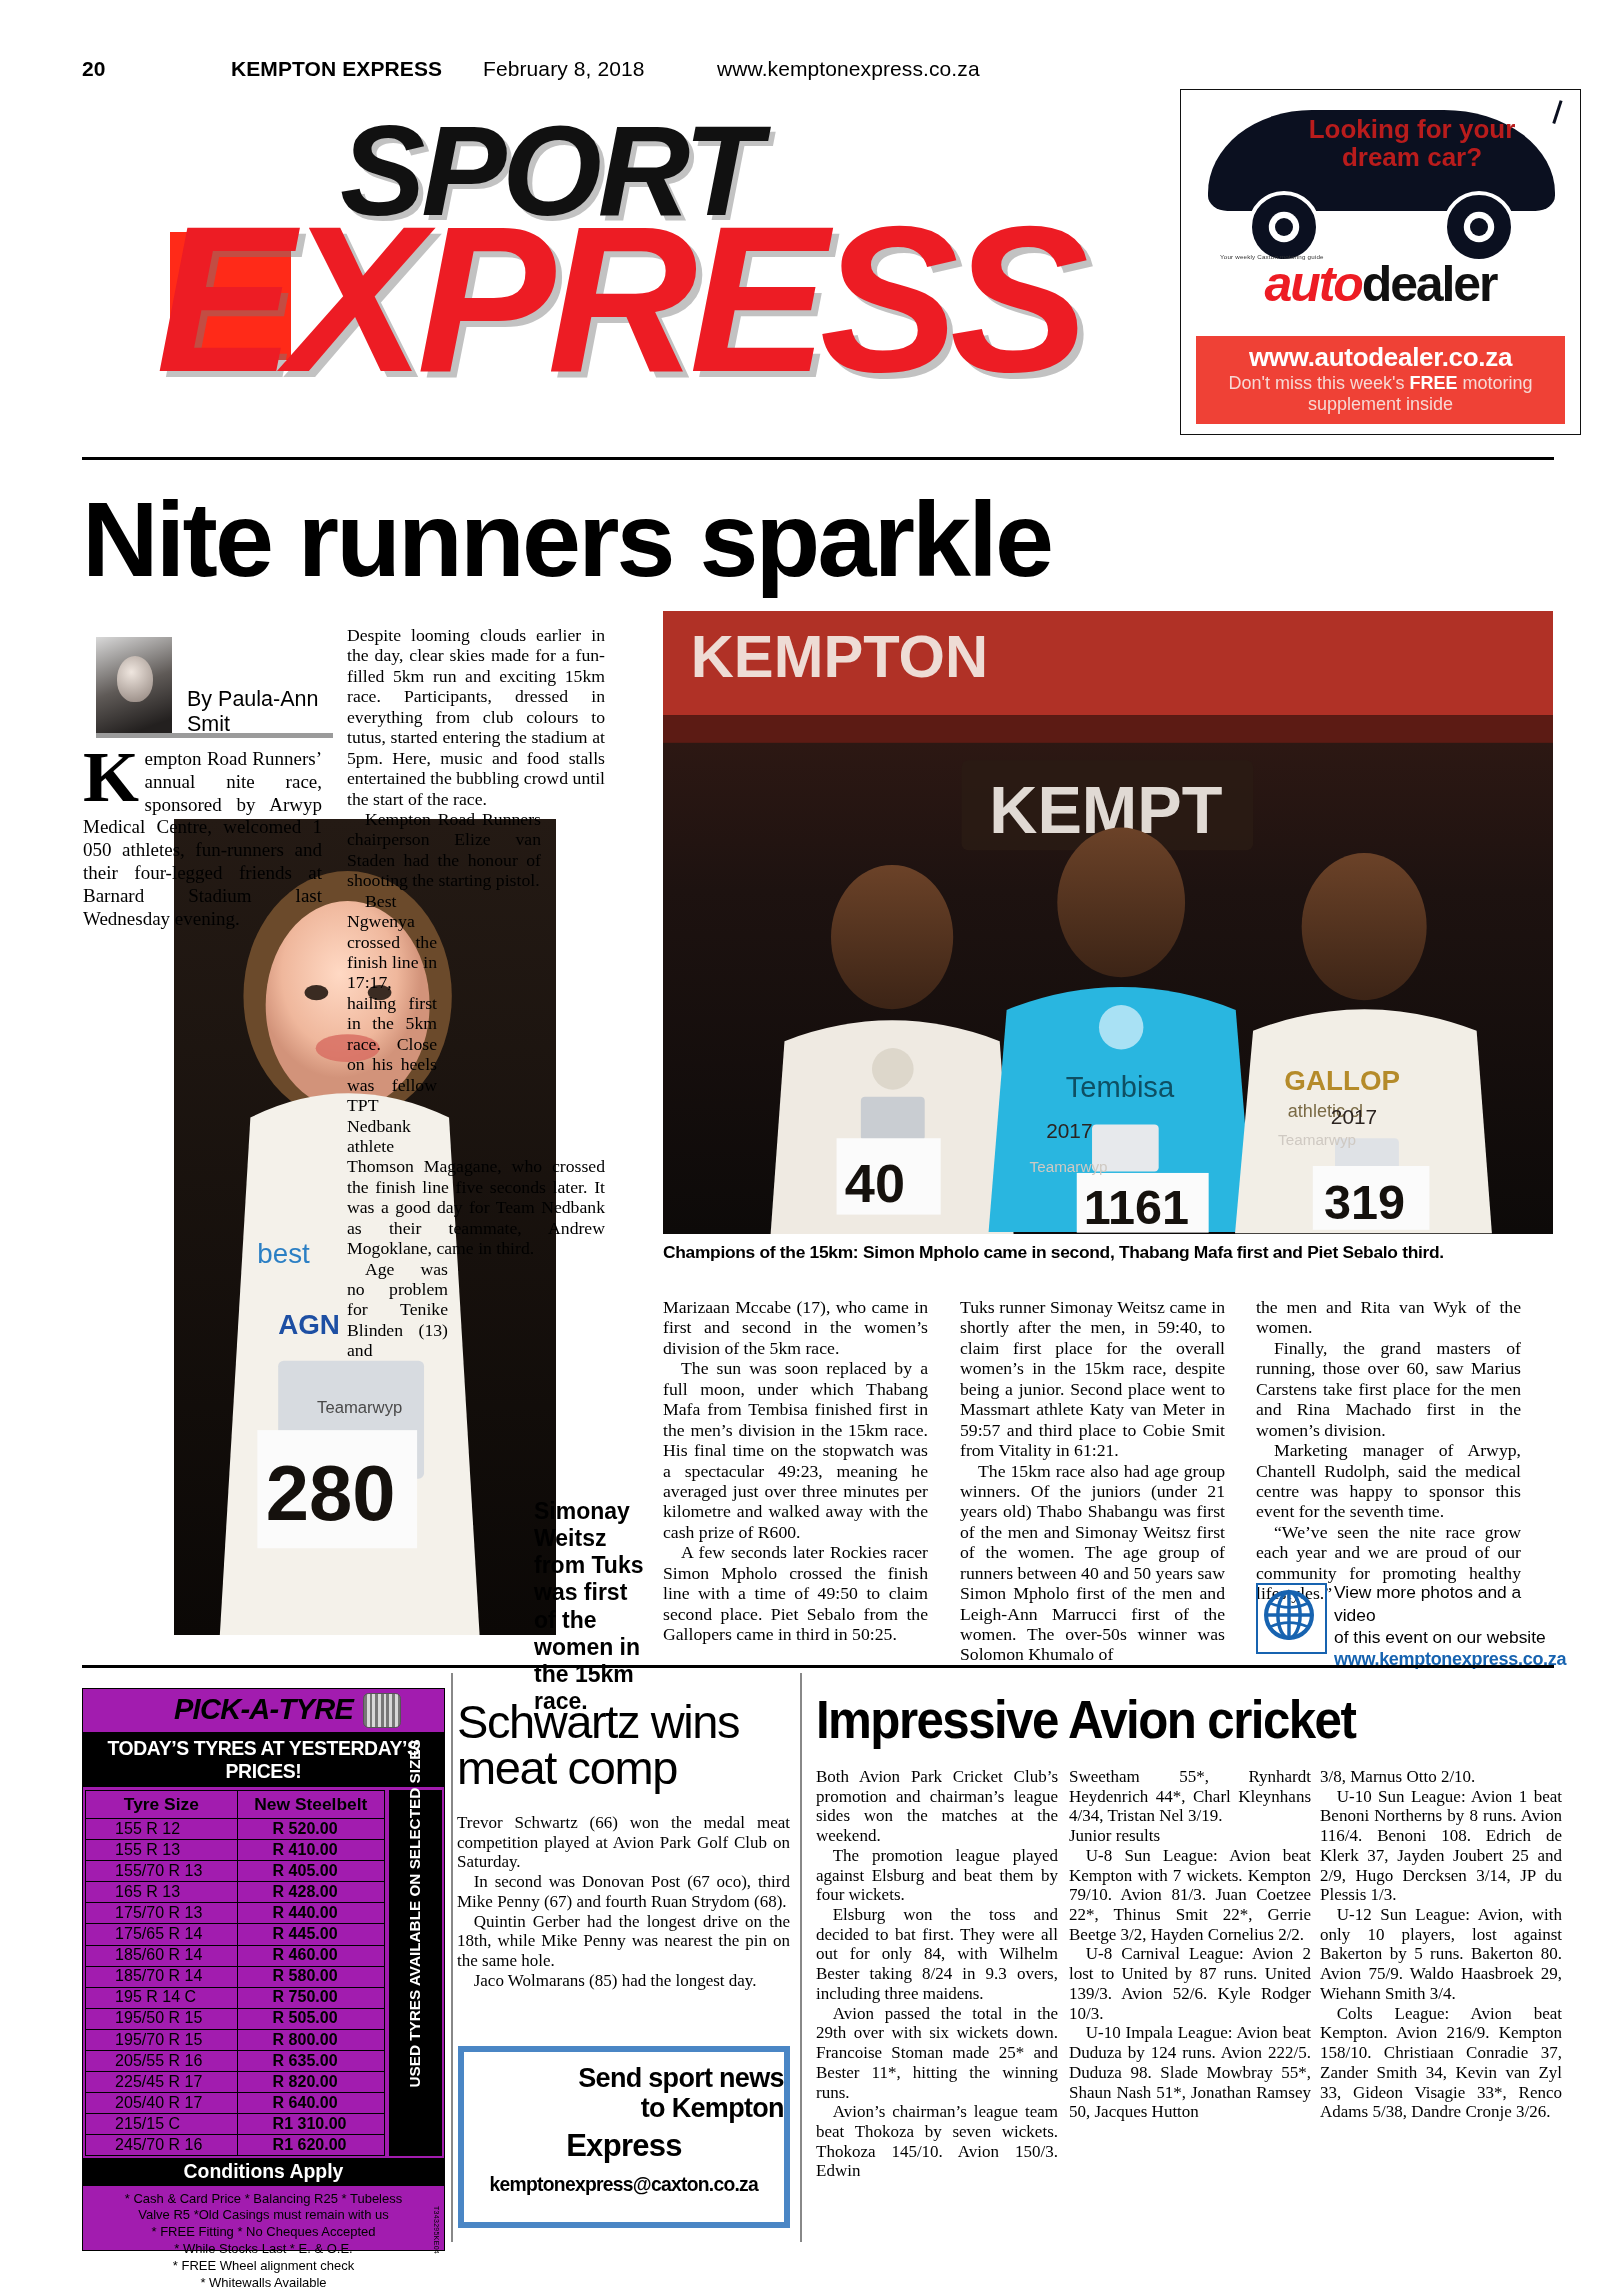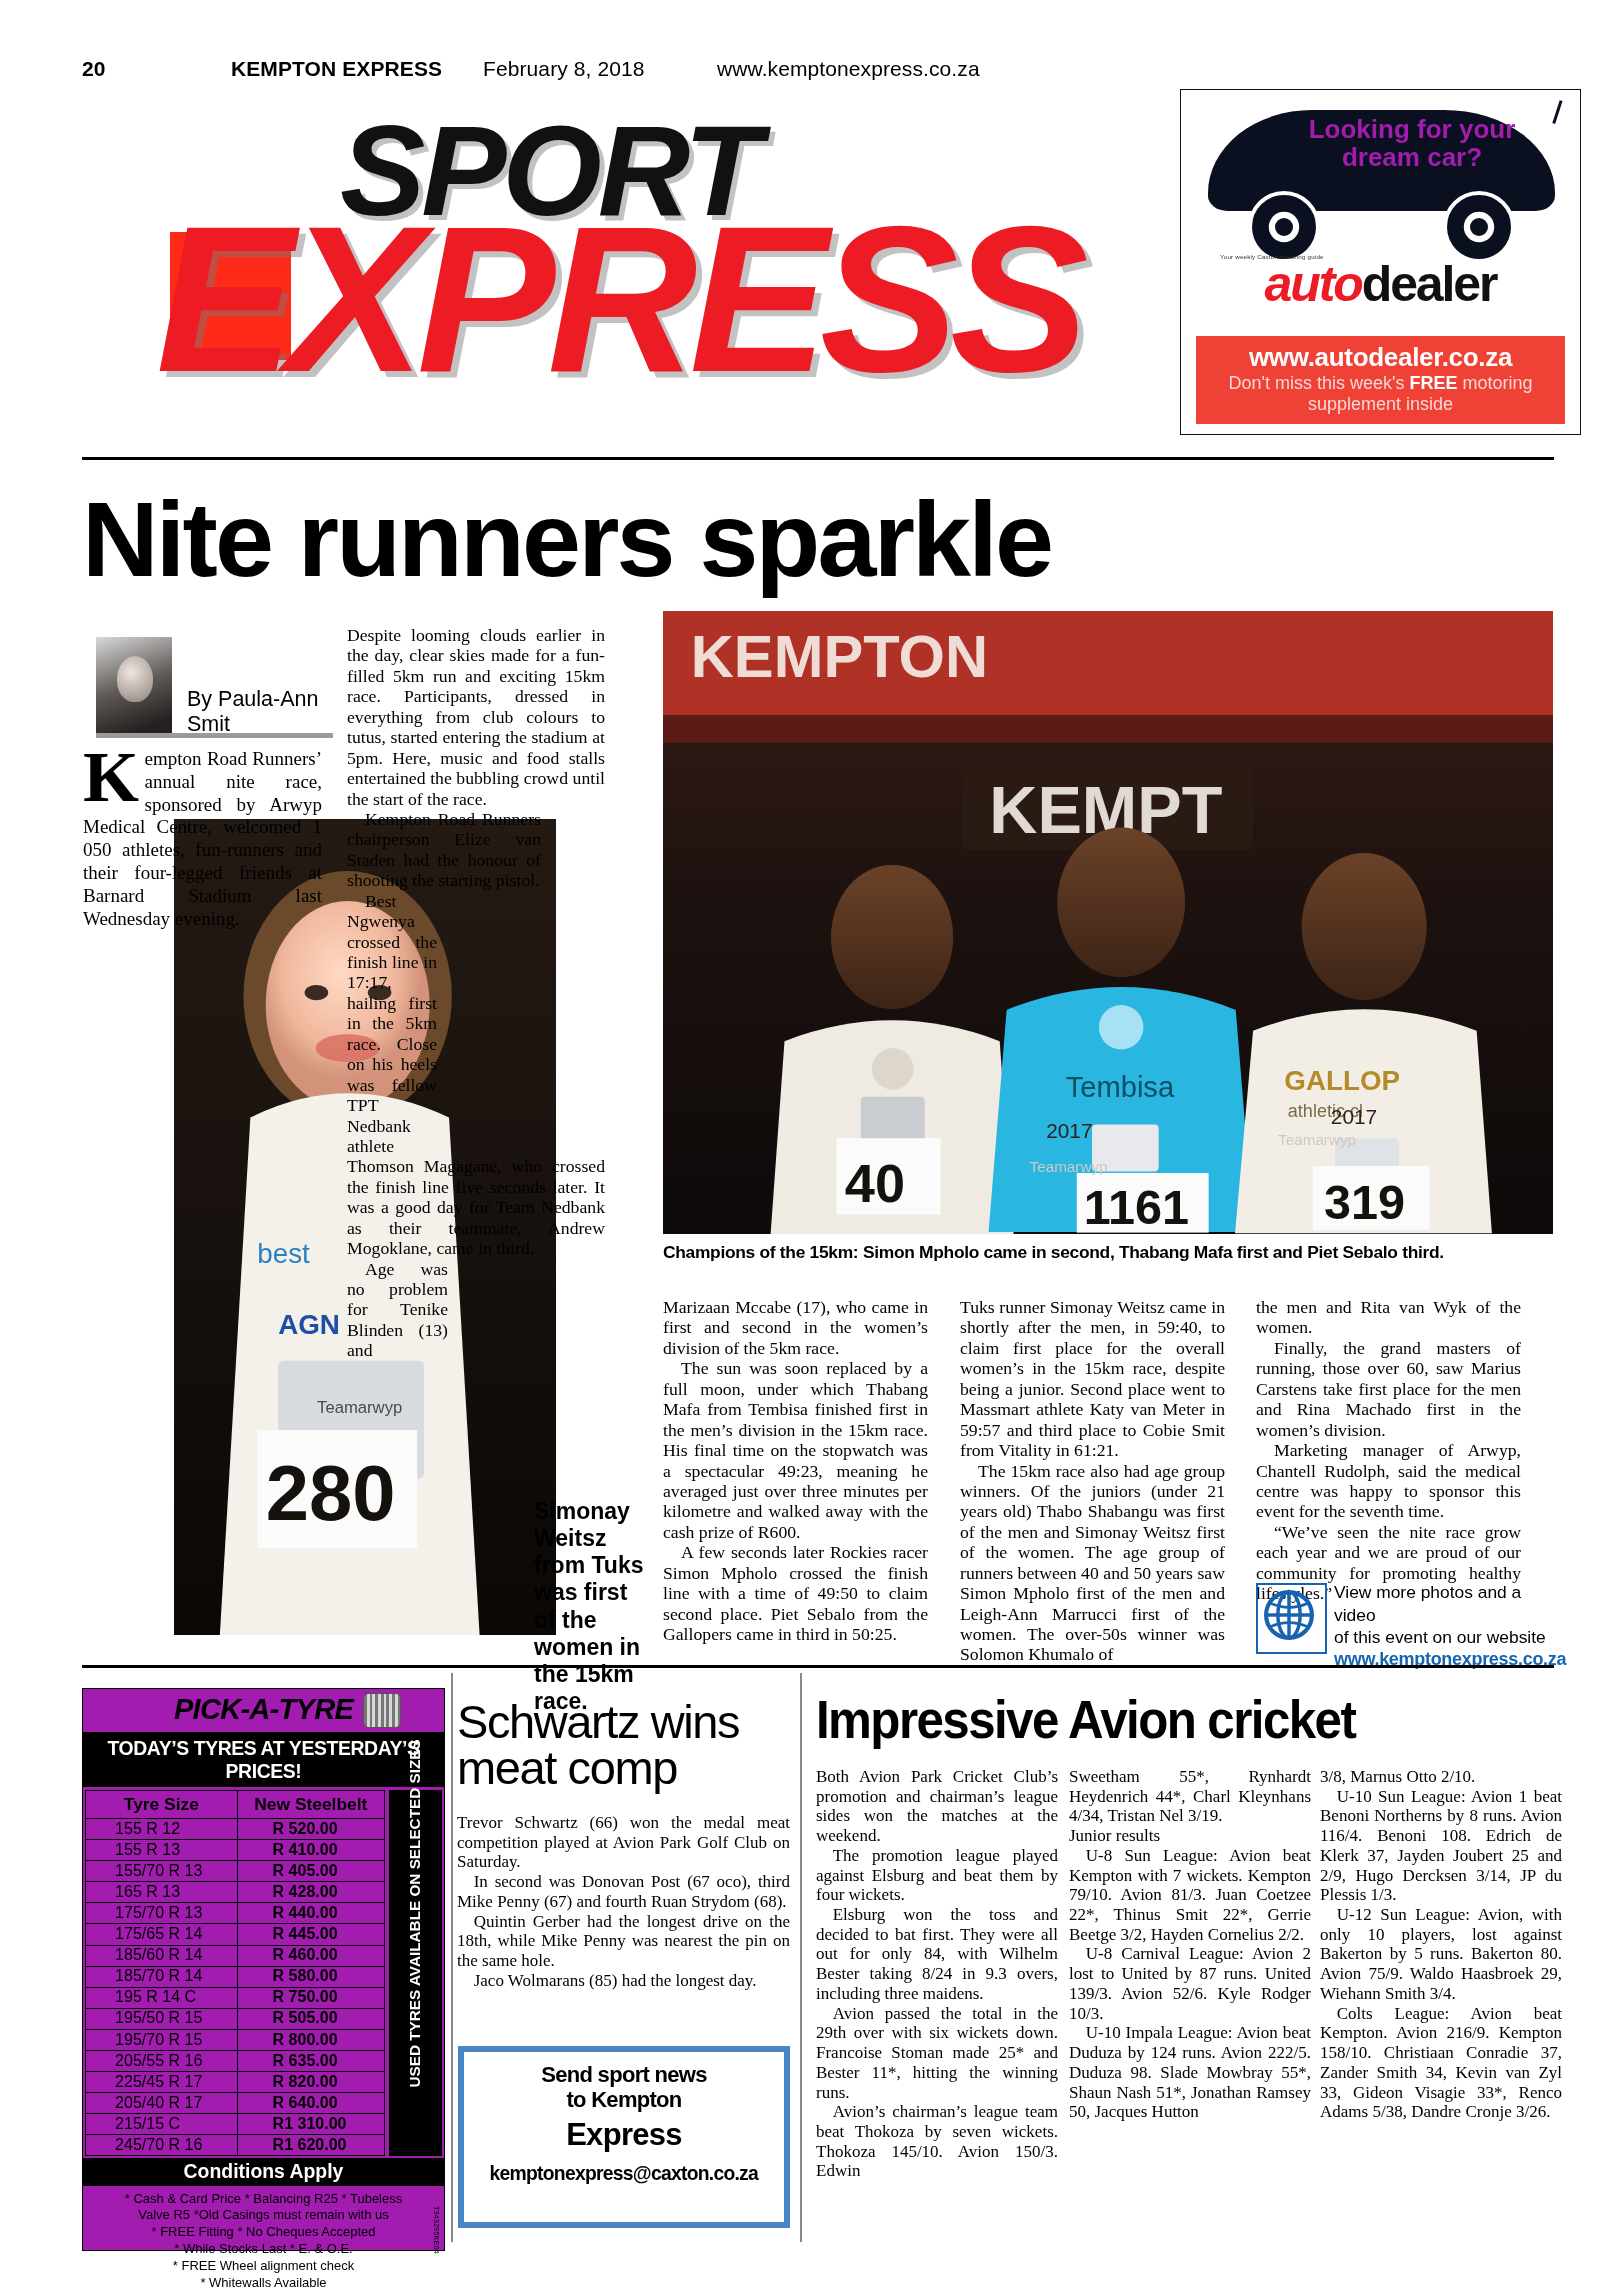--- a/index.html
+++ b/index.html
@@ -26,21 +26,21 @@
 
   
   .addealer{position:absolute;left:1180px;top:89px;width:399px;height:344px;border:1.4px solid #111;background:#fff;}
   .carsil{position:absolute;left:12.5px;top:7px;width:375px;height:149px;}
   .carbody{position:absolute;left:14px;top:12.5px;width:347px;height:101px;background:#0b1020;
            border-radius:104px 111px 19.4px 19.4px/83px 83px 15.3px 15.3px;}
   .carbody:after{content:"";position:absolute;right:-4.2px;top:-9.7px;width:2.8px;height:23.6px;background:#0b1020;transform:rotate(18deg);}
   .wheel{position:absolute;bottom:-16.7px;width:64px;height:64px;border-radius:50%;background:#0b1020;border:4.2px solid #fff;}
   .wheel.l{left:54px;}.wheel.r{right:54px;}
   .wheel:after{content:"";position:absolute;left:50%;top:50%;width:18px;height:18px;margin:-9px 0 0 -9px;border-radius:50%;background:#0b1020;box-shadow:0 0 0 6.2px #fff;}
-  .carwords{position:absolute;left:104px;top:18px;width:229px;color:#a21caf;text-align:center;
+  .carwords{position:absolute;left:104px;top:18px;width:229px;color:#b91c1c;text-align:center;
             font-family:"Liberation Sans",sans-serif;font-weight:bold;font-size:26px;line-height:1.08;z-index:3;}
   .adlogo{position:absolute;left:0;top:163px;width:100%;text-align:center;}
   .adlogo .tiny{font-family:"Liberation Sans",sans-serif;font-size:6.2px;color:#333;display:block;
                 text-align:left;margin-left:39px;letter-spacing:0.2px;}
   .adlogo .big{font-family:"Liberation Sans",sans-serif;font-weight:bold;font-style:italic;font-size:50px;letter-spacing:-2.1px;line-height:.96;}
   .adlogo .big .a{color:#ed1c24;}
   .adlogo .big .b{color:#111;font-style:normal;}
   .adred{position:absolute;left:15.3px;right:15.3px;bottom:9.7px;background:#ef4136;color:#fff;text-align:center;padding:5.6px 2.8px 8.3px;}
   .adred .u{font-family:"Liberation Sans",sans-serif;font-weight:bold;font-size:26px;letter-spacing:-0.3px;}
   .adred .s{font-family:"Liberation Sans",sans-serif;font-size:18px;line-height:1.2;color:#f7d9d4;}
@@ -128,21 +128,21 @@
 
   .sc{position:absolute;font-family:"Liberation Serif",serif;font-size:17px;line-height:1.16;text-align:justify;}
   .sc p{margin:0;text-indent:16.7px;}
   .sc p.first{text-indent:0;}
   .sc b{font-weight:normal;}
 
   .sch-body{left:457px;top:1813px;width:333px;}
 
   .sendbox{position:absolute;left:458px;top:2046px;width:332px;height:182px;background:#4a86c5;padding:6.2px;box-sizing:border-box;}
   .sendbox .inner{background:#fff;height:100%;box-sizing:border-box;padding-top:11px;text-align:center;}
-  .sendbox .l1{font-family:"Liberation Sans",sans-serif;font-weight:bold;font-size:22px;line-height:1.12;letter-spacing:-0.7px;}
+  .sendbox .l1{font-family:"Liberation Sans",sans-serif;font-weight:bold;font-size:27px;line-height:1.12;letter-spacing:-0.7px;text-align:right;}
   .sendbox .l2{font-family:"Liberation Sans",sans-serif;font-weight:bold;font-size:31px;letter-spacing:-0.7px;margin-top:4.2px;}
   .sendbox .mail{font-family:"Liberation Sans",sans-serif;font-weight:bold;font-size:21px;margin-top:8.3px;letter-spacing:-0.8px;transform:scaleX(.92);}
 
   .cr1{left:816px;top:1767px;width:242px;}
   .cr2{left:1069px;top:1767px;width:242px;}
   .cr3{left:1320px;top:1767px;width:242px;}
 </style>
 </head>
 <body>
 

